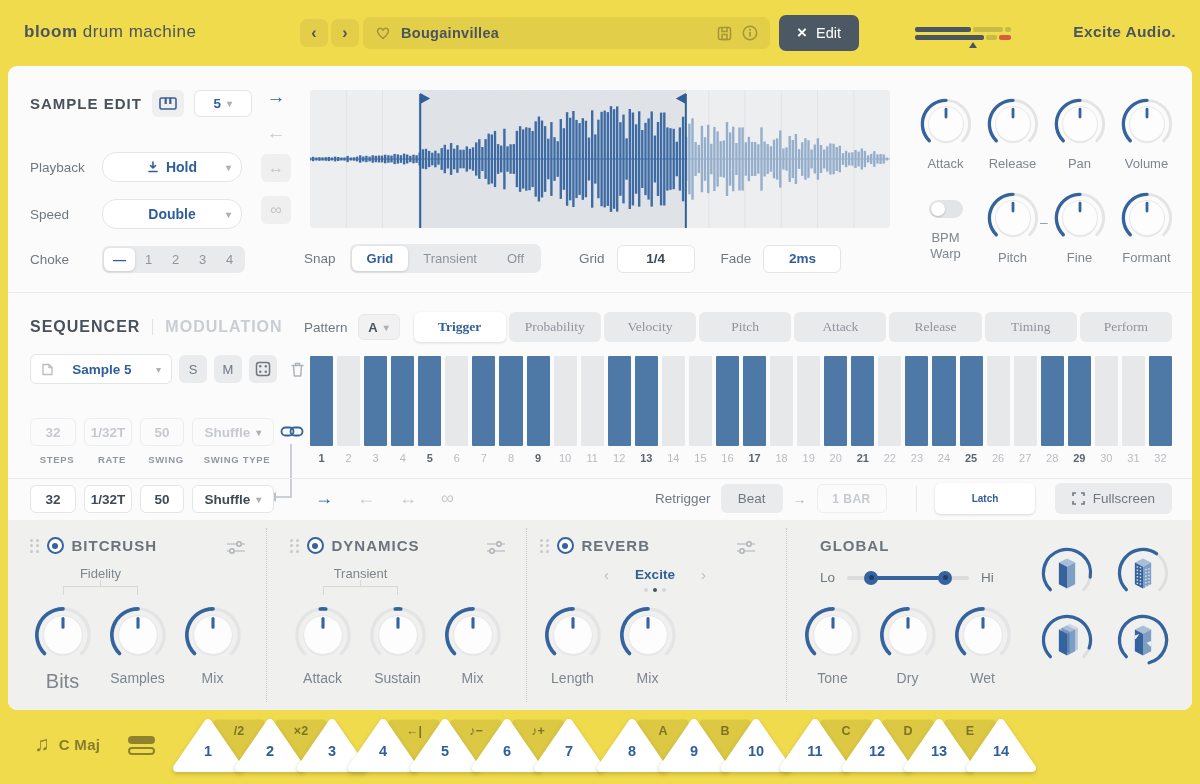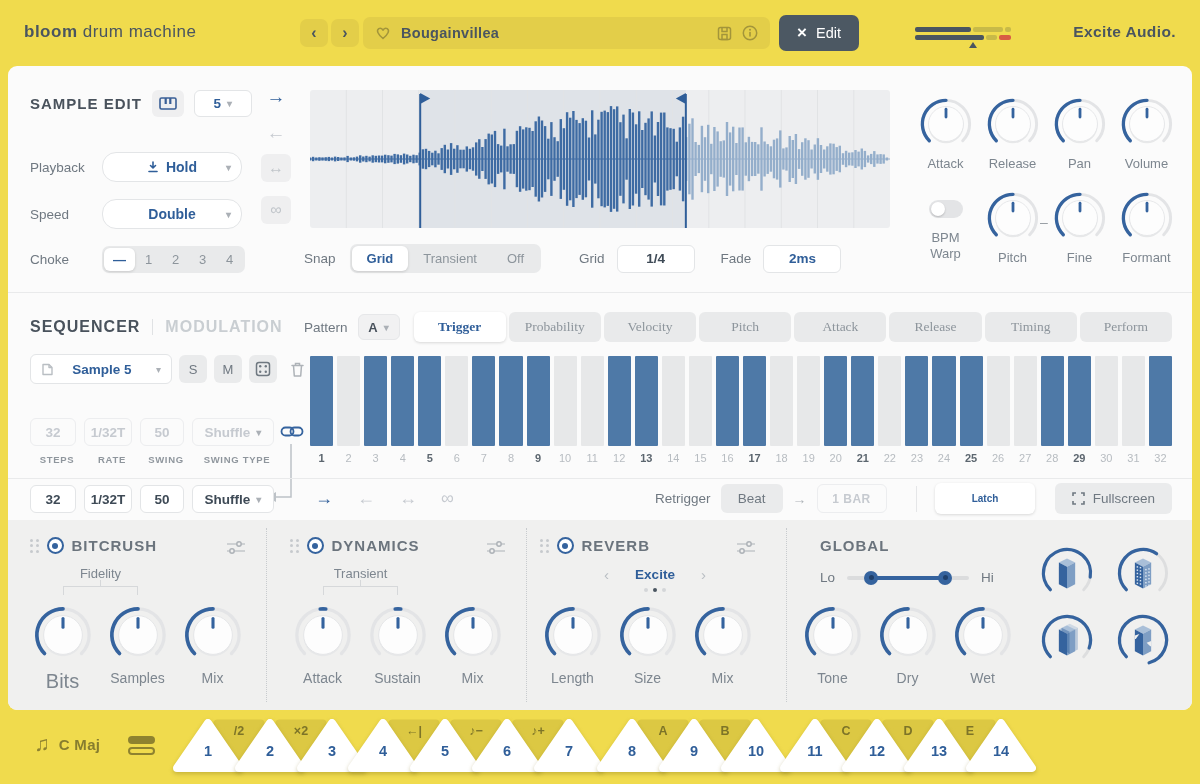--- a/index.html
+++ b/index.html
@@ -894,30 +894,20 @@
             <div class="klabel" style="font-size:14px">Length</div>
           </div>
         <div class="kcell">
             <div class="knob-vis big"><svg viewBox="0 0 64 64" width="100%" height="100%">
     <path d="M 12.91,51.09 A 27,27 0 1 1 51.09,51.09" stroke="#E3E4E6" stroke-width="3.4" fill="none" stroke-linecap="round"></path>
     <path d="M 12.91,51.09 A 27,27 0 0 1 32.00,5.00" stroke="#35639E" stroke-width="3.8" fill="none" stroke-linecap="round"></path>
     <circle cx="32" cy="34" r="20" fill="#E7E8E9"></circle>
     <circle cx="32" cy="32" r="20" fill="#FDFDFD" stroke="#E4E5E7" stroke-width="1"></circle>
     <line x1="32" y1="15" x2="32" y2="24" stroke="#35639E" stroke-width="3.2" stroke-linecap="round"></line>
   </svg></div>
-            <div class="klabel" style="font-size:14px">Size</div>
-          </div>
-        <div class="kcell">
-            <div class="knob-vis big"><svg viewBox="0 0 64 64" width="100%" height="100%">
-    <path d="M 12.91,51.09 A 27,27 0 1 1 51.09,51.09" stroke="#E3E4E6" stroke-width="3.4" fill="none" stroke-linecap="round"></path>
-    <path d="M 12.91,51.09 A 27,27 0 0 1 32.00,5.00" stroke="#35639E" stroke-width="3.8" fill="none" stroke-linecap="round"></path>
-    <circle cx="32" cy="34" r="20" fill="#E7E8E9"></circle>
-    <circle cx="32" cy="32" r="20" fill="#FDFDFD" stroke="#E4E5E7" stroke-width="1"></circle>
-    <line x1="32" y1="15" x2="32" y2="24" stroke="#35639E" stroke-width="3.2" stroke-linecap="round"></line>
-  </svg></div>
             <div class="klabel" style="font-size:14px">Mix</div>
           </div>
       </div>
     </div>
 
     <div class="fxcol" style="left:792px;width:392px">
       <div class="fxhead" style="padding-left:20px">
         <span class="fxtitle">GLOBAL</span>
       </div>
       <div class="gslider">

